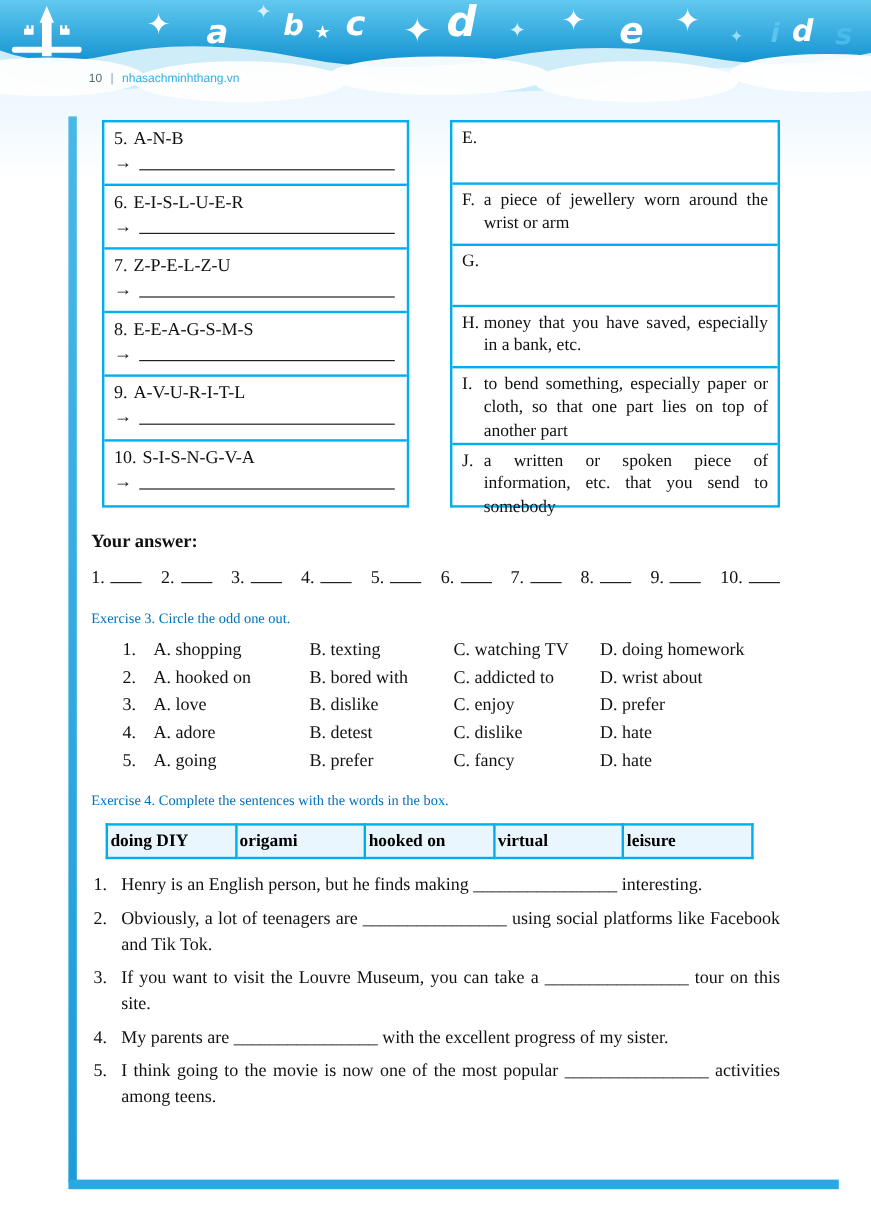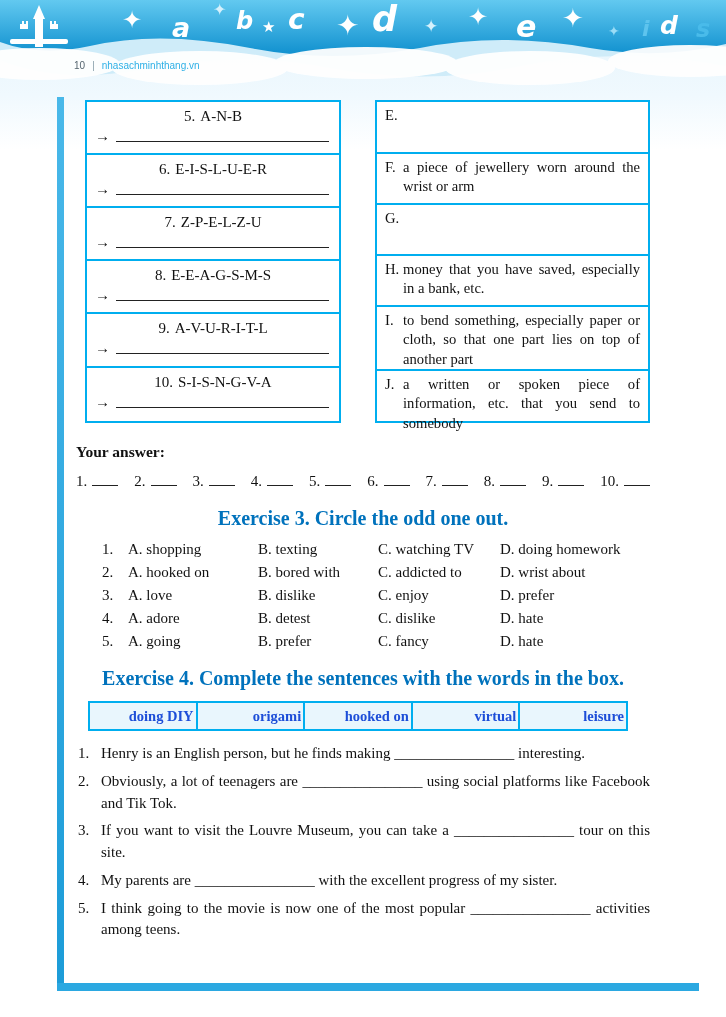--- a/index.html
+++ b/index.html
@@ -23,45 +23,45 @@
   
   .left-bar { position:absolute; left:57px; top:97px; width:7px; height:888px;
               background:linear-gradient(180deg,#49b8e9,#1c9cd8); }
   .bottom-bar { position:absolute; left:57px; top:983px; width:642px; height:8px; background:#2ba8e1; }
 
   
   .content { position:absolute; left:76px; top:100px; width:574px; font-size:15px; color:#111; }
 
   .tables-row { display:flex; margin-left:9px; gap:34px; align-items:flex-start; }
   .mtable { border:2px solid #00AEEF; background:#fff; }
-  .mtable.left { width:271px;text-align:center; }
+  .mtable.left { width:271px; }
   .mtable.right { width:291px; }
   .mrow { border-bottom:2px solid #00AEEF; }
   .mrow:last-child { border-bottom:none; }
   .lrow .line1 { padding:6px 8px 0 8px; }
   .lrow .num { margin-right:5px; }
   .lrow .line2 { display:flex; align-items:flex-end; padding:2px 10px 0 8px; }
   .lrow .arrow { margin-right:6px; }
   .blankline { flex:1; border-bottom:1.4px solid #222; height:15px; margin-bottom:3px; }
   .rrow { position:relative; padding:4px 8px 0 26px; text-align:justify; font-size:14.6px; line-height:1.32; }
   .rrow .letter { position:absolute; left:8px; top:4px; }
 
   .ya-label { font-weight:bold; margin-top:20px; font-size:15.5px; }
   .answers { display:flex; justify-content:space-between; margin-top:12px; width:574px; }
   .ans { white-space:nowrap; }
   .ansblank { display:inline-block; width:26px; height:13px; border-bottom:1.5px solid #222; margin-left:5px; }
 
-  .ex-title { color:#0072BC; font-weight:bold; font-size:20px; margin-top:17px;text-align:center; }
+  .ex-title { color:#0072BC; font-weight:normal; font-size:12px; margin-top:17px; }
 
   .ex3 { display:grid; row-gap:6px; margin:11px 0 0 26px; }
   .ex3row { display:grid; grid-template-columns:26px 130px 120px 122px 1fr; }
 
   .wordbox { border-collapse:collapse; margin:11px 0 0 12px; width:540px; table-layout:fixed; }
-  .wordbox td { border:2px solid #00AEEF; background:#e9f6fd; font-weight:bold; text-align:right;
-                font-size:14.5px; height:28px; padding:1px 2px; color:#1d4ed8; }
+  .wordbox td { border:2px solid #00AEEF; background:#e9f6fd; font-weight:bold; text-align:left;
+                font-size:14.5px; height:28px; padding:1px 2px; color:#000000; }
 
   .sentences { margin:12px 0 0 0; }
   .sentence { position:relative; padding-left:25px; text-align:justify; line-height:1.45; margin-bottom:6px; }
   .snum { position:absolute; left:2px; top:0; }
 </style>
 </head>
 <body>
 
 <div class="page">
 

